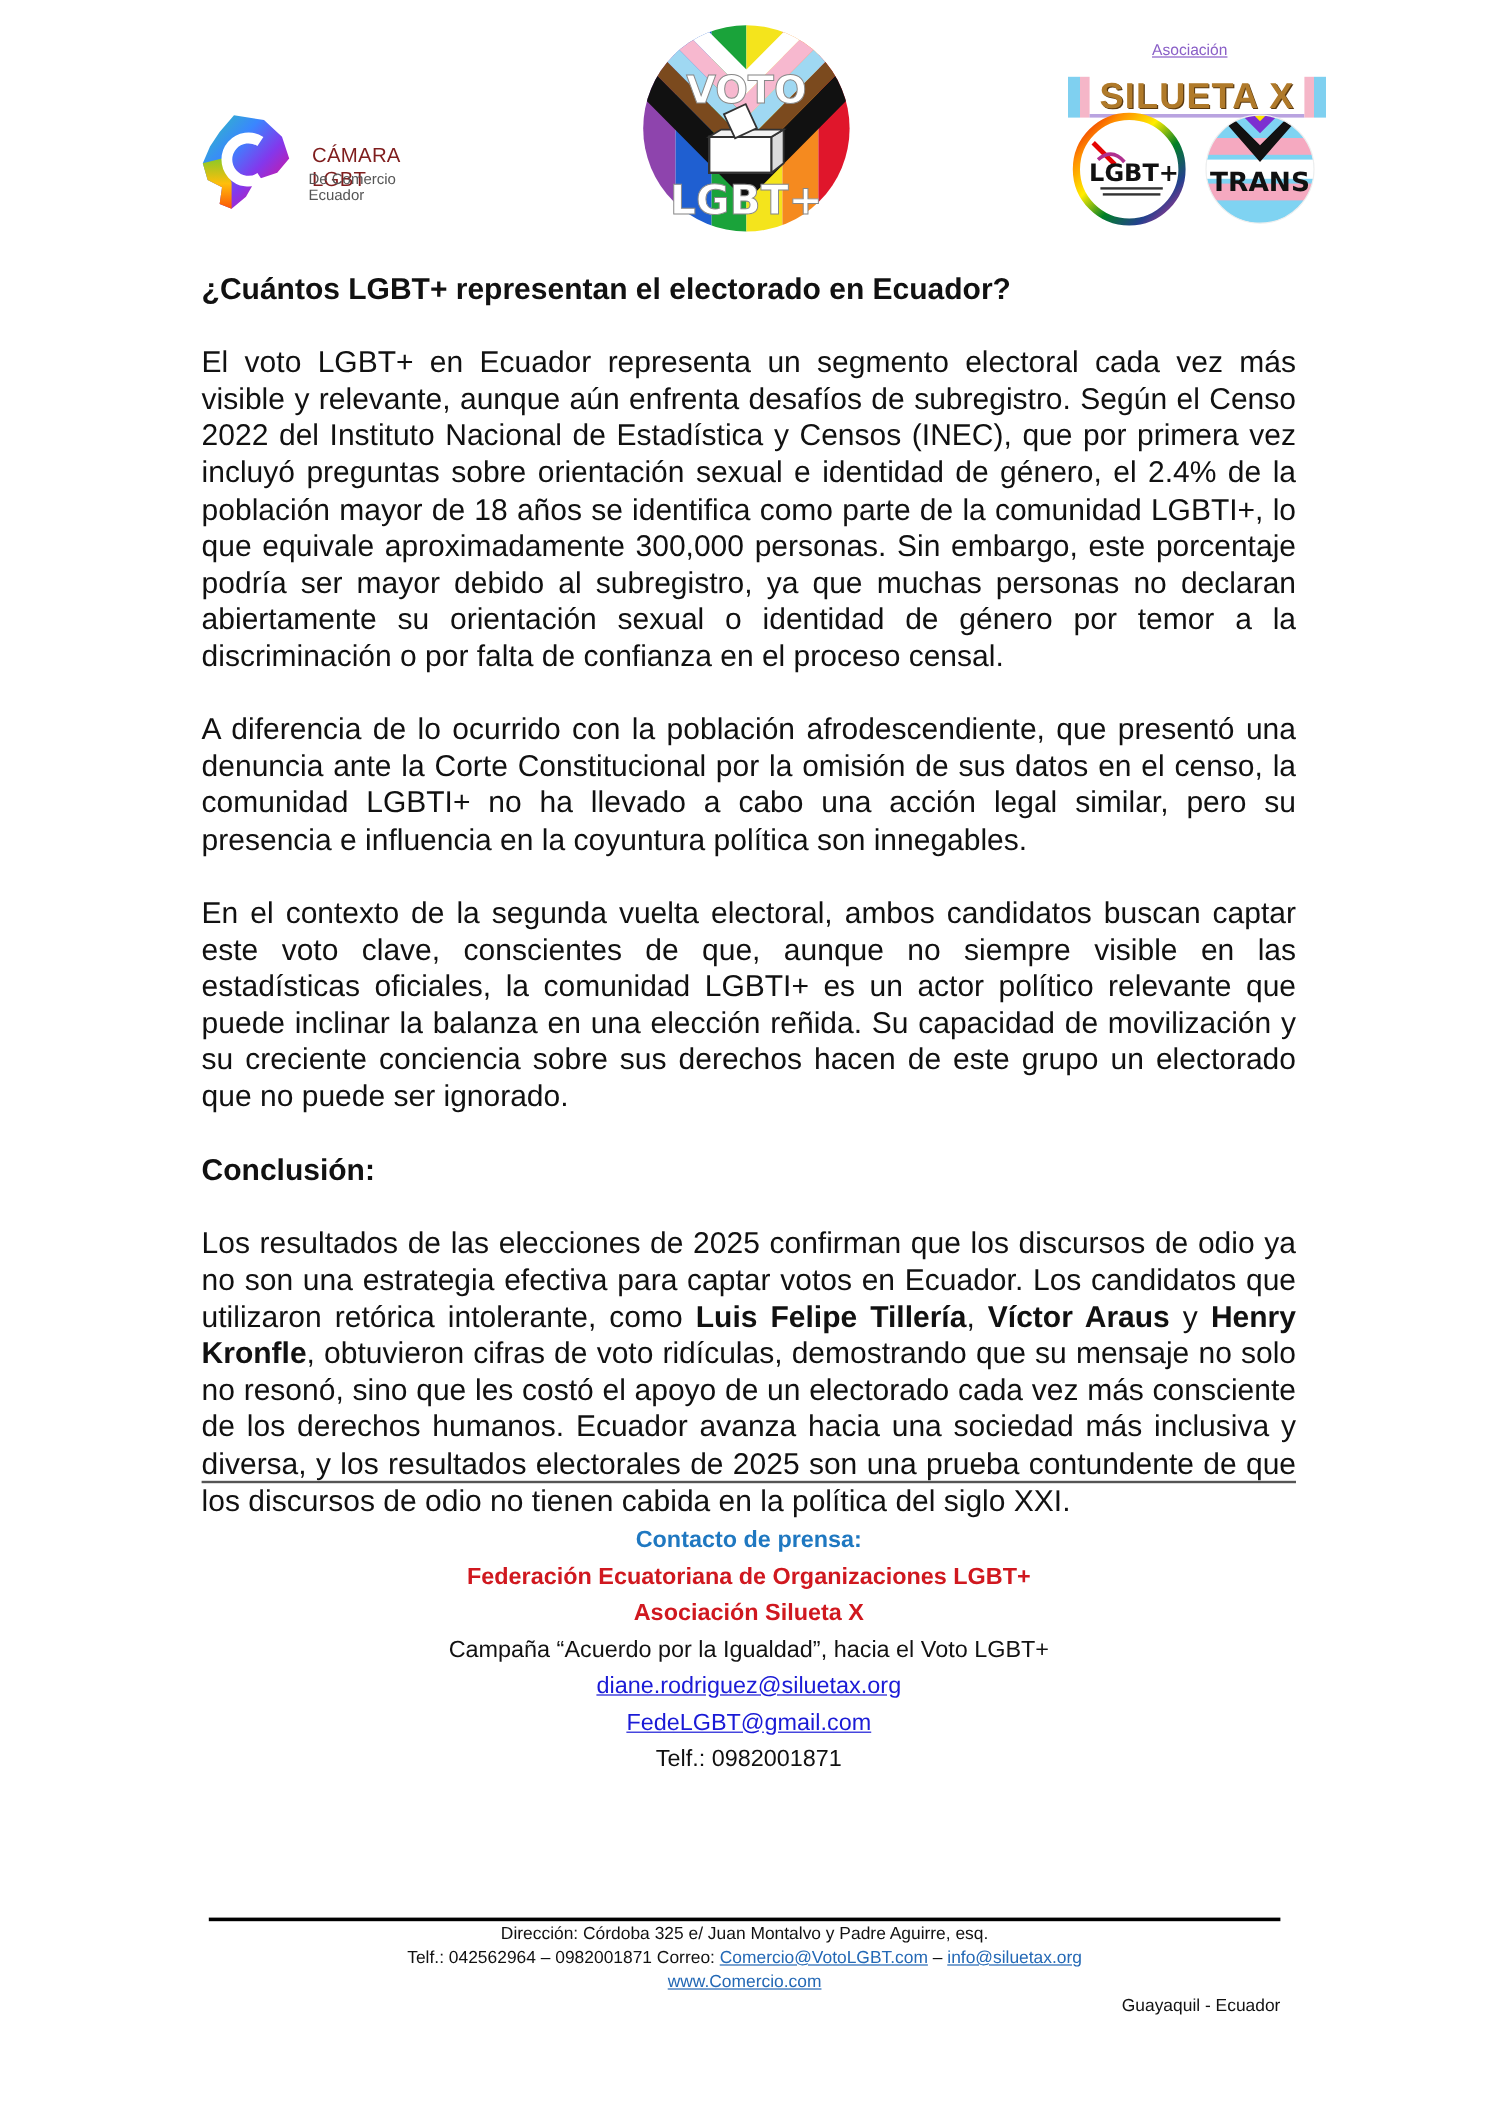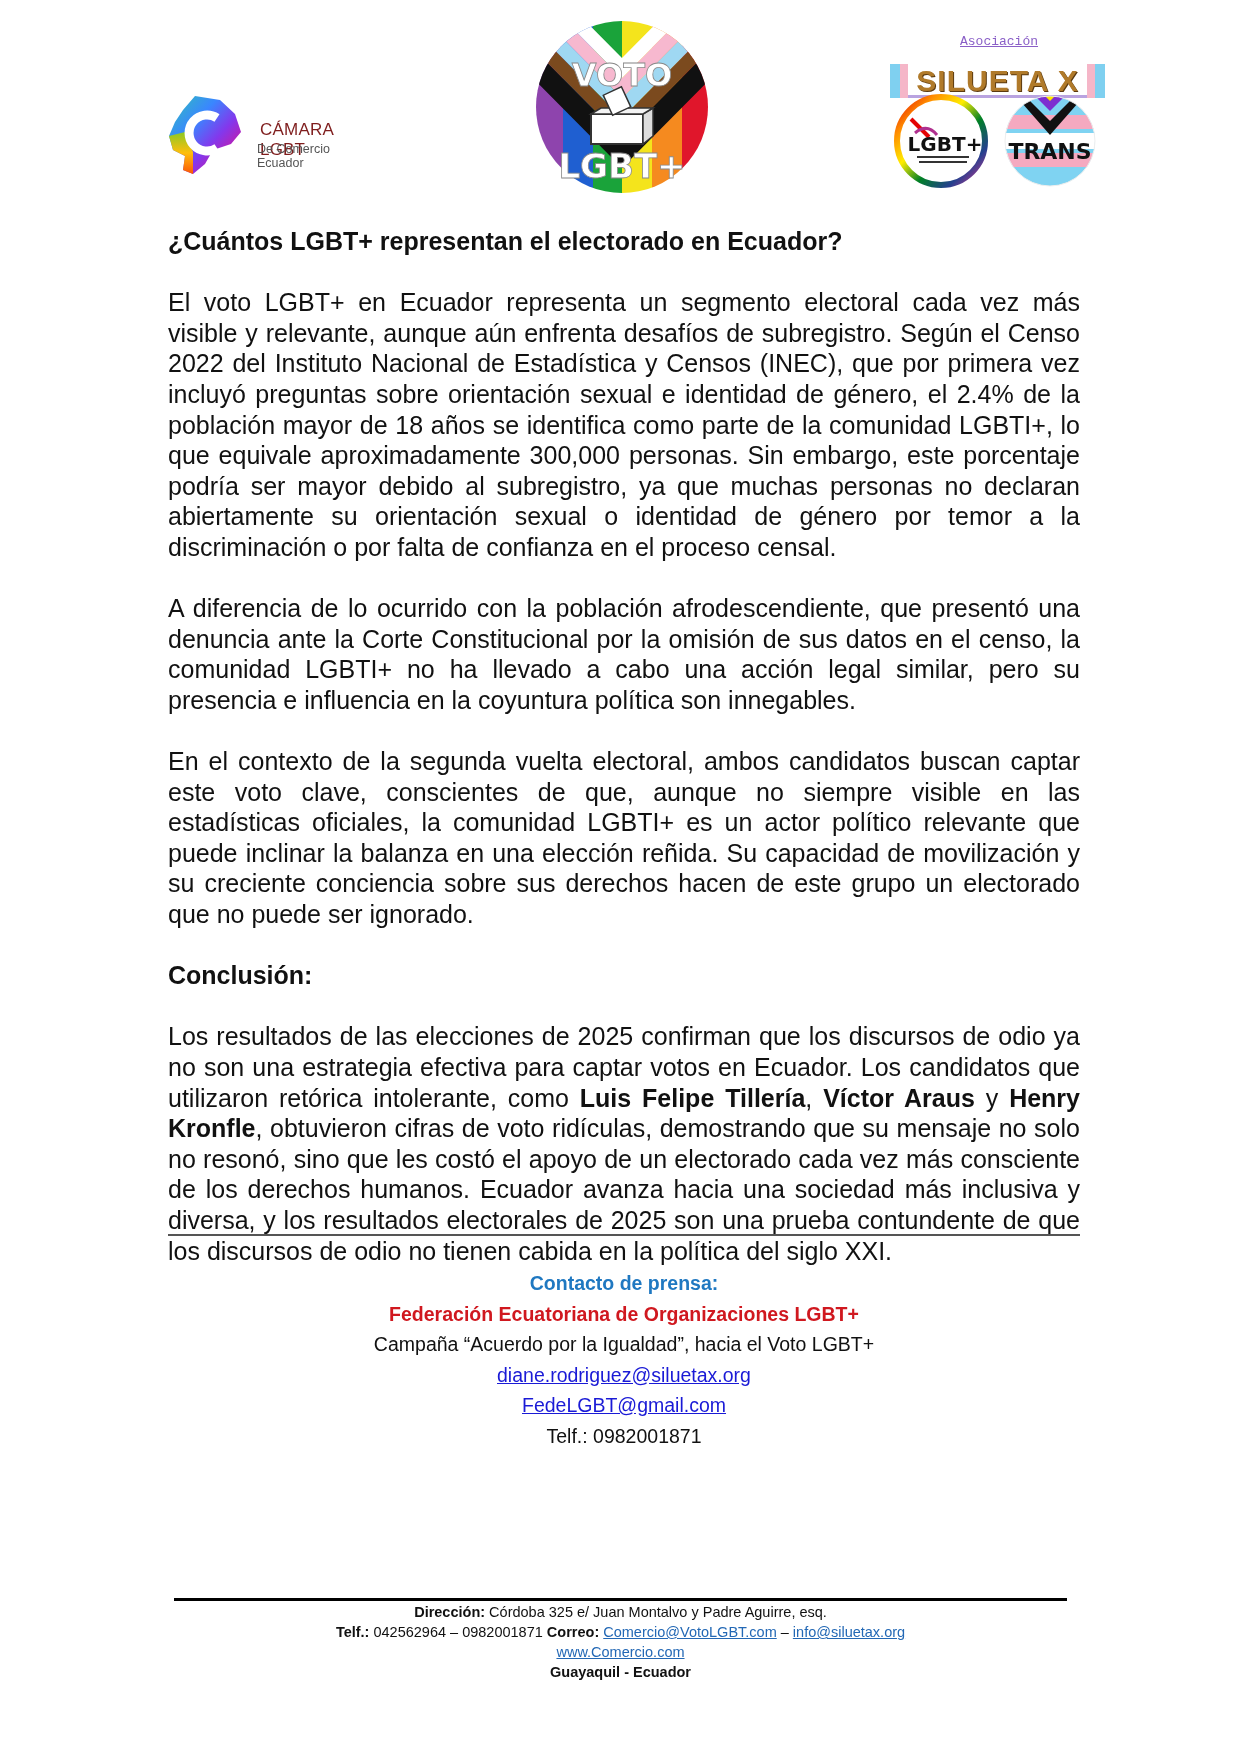--- a/index.html
+++ b/index.html
@@ -9,21 +9,21 @@
 
   
   .logo-camara { position: absolute; left: 165px; top: 92px; width: 200px; height: 85px; }
   .logo-camara .map { position: absolute; left: 0; top: 0; width: 80px; height: 85px; }
   .logo-camara .name { position: absolute; left: 95px; top: 28px; font-size: 17px; color: #7f1d1d; letter-spacing: 0.2px; }
   .logo-camara .sub { position: absolute; left: 92px; top: 50px; font-size: 12.5px; color: #555; }
 
   .logo-voto { position: absolute; left: 533px; top: 18px; width: 178px; height: 178px; }
 
   .logo-silueta { position: absolute; left: 890px; top: 30px; width: 215px; height: 60px; }
-  .logo-silueta .aso { position: absolute; left: 70px; top: 4px; font-size: 13px; color: #8a5fc7; text-decoration: underline; font-family: Liberation Mono, monospace; }
+  .logo-silueta .aso { position: absolute; left: 70px; top: 4px; font-size: 13px; color: #8a5fc7; text-decoration: underline; }
   .logo-silueta .bar { position: absolute; left: 0; top: 34px; width: 215px; height: 34px; display: flex; }
   .logo-silueta .bar .ls { width: 10px; background: #7fd0f0; }
   .logo-silueta .bar .ls2 { width: 8px; background: #f5b6c8; }
   .logo-silueta .bar .txt { flex: 1; text-align: center; font-family: "Liberation Sans", sans-serif; font-weight: bold;
          font-size: 30px; line-height: 34px; color: #b07a2a; letter-spacing: 1px;
          text-shadow: 1px 1px 0 #5b3a10; border-bottom: 3px solid #b9a3e0; }
 
   .logo-fede { position: absolute; left: 893px; top: 93px; width: 96px; height: 96px; }
   .logo-trans { position: absolute; left: 1002px; top: 93px; width: 96px; height: 96px; }
 
@@ -41,21 +41,21 @@
            font-size: 19.5px; line-height: 30.5px; }
   .press .blue-t { color: #1f78c1; font-weight: bold; }
   .press .red-t { color: #d0181f; font-weight: bold; }
   .press .black-t { color: #111; font-weight: normal; }
   .press a { color: #1a1ad6; text-decoration: underline; margin-top: 22px; }
 
   .rule2 { position: absolute; left: 174px; top: 1598px; width: 893px; height: 3px; background: #000; }
 
   .footer { position: absolute; left: 174px; top: 1602px; width: 893px; text-align: center;
             font-family: "Liberation Sans", sans-serif; font-size: 14.5px; line-height: 20px; color: #111; }
-  .footer .b { font-weight: bold; }
+  .footer .b { font-weight: normal; text-align: right; }
   .footer a { color: #2368b5; text-decoration: underline; }
 </style>
 </head>
 <body>
 
 <div class="page">
 
   <div class="logo-camara">
     <svg class="map" viewBox="0 0 80 85">
       <defs>
@@ -167,20 +167,21 @@
     <p class="heading">Conclusión:</p>
     <div class="gap"></div>
     <p><span>Los resultados de las elecciones de 2025 confirman que los discursos de odio ya no son una estrategia efectiva para captar votos en Ecuador. Los candidatos que utilizaron retórica intolerante, como </span><span class="bold">Luis Felipe Tillería</span><span>, </span><span class="bold">Víctor Araus</span><span> y </span><span class="bold">Henry Kronfle</span><span>, obtuvieron cifras de voto ridículas, demostrando que su mensaje no solo no resonó, sino que les costó el apoyo de un electorado cada vez más consciente de los derechos humanos. Ecuador avanza hacia una sociedad más inclusiva y diversa, y los resultados electorales de 2025 son una prueba contundente de que los discursos de odio no tienen cabida en la política del siglo XXI.</span></p>
   </div>
 
   <div class="rule1"></div>
 
   <div class="press">
     <div class="blue-t">Contacto de prensa:</div>
     <div class="red-t">Federación Ecuatoriana de Organizaciones LGBT+</div>
+    <div class="red-t">Asociación Silueta X</div>
     <div class="black-t">Campaña “Acuerdo por la Igualdad”, hacia el Voto LGBT+</div>
     <div><a>diane.rodriguez@siluetax.org</a></div>
     <div><a>FedeLGBT@gmail.com</a></div>
     <div class="black-t">Telf.: 0982001871</div>
   </div>
 
   <div class="rule2"></div>
 
   <div class="footer">
     <div><span class="b">Dirección:</span><span> Córdoba 325 e/ Juan Montalvo y Padre Aguirre, esq.</span></div>

